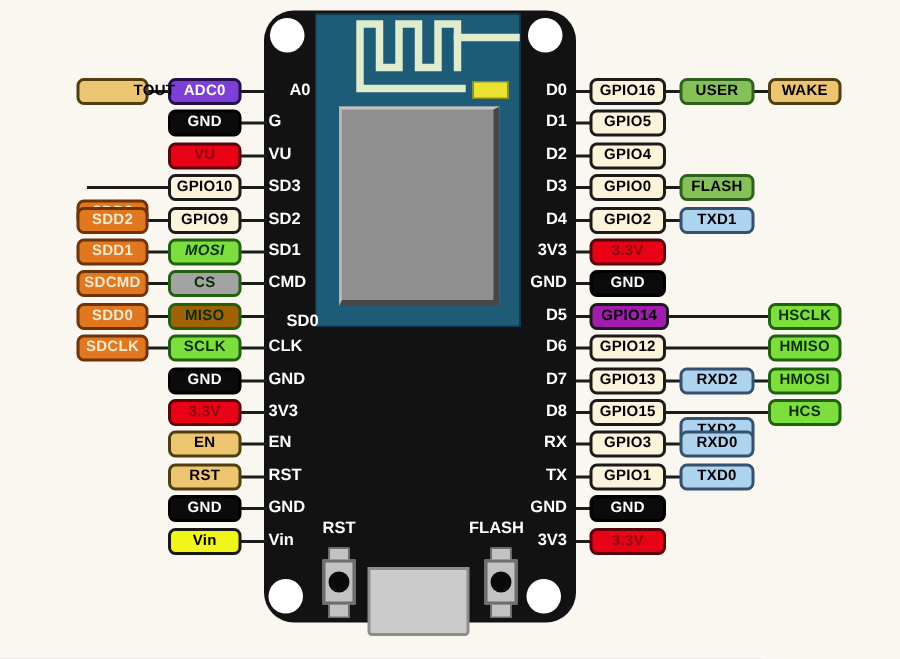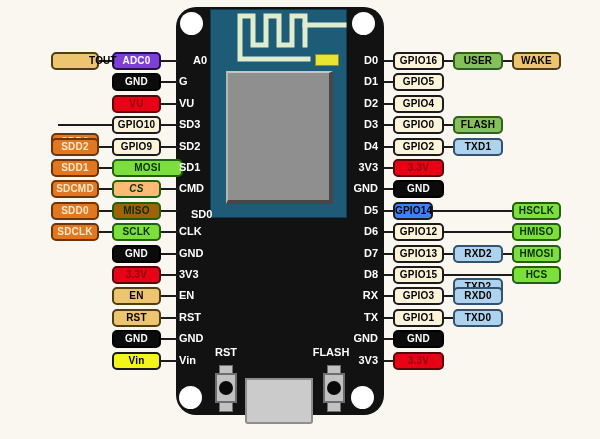--- a/index.html
+++ b/index.html
@@ -88,25 +88,25 @@
     <div class="pin pin-l" style="left: 179px; top: 96.8px;">VU</div>
     <div class="line" style="left: 58px; top: 124.2px; width: 120px; background: rgb(28, 28, 28);"></div>
     <div class="badge" style="left: 112px; top: 116.2px; width: 49px; background: rgb(251, 244, 218); border-color: rgb(27, 27, 27); color: rgb(0, 0, 0);">GPIO10</div>
     <div class="badge" style="left: 51px; top: 116.2px; width: 48px; background: rgb(225, 119, 31); border-color: rgb(110, 52, 8); color: rgb(246, 233, 205); margin-top: 17px;">SDD3</div>
     <div class="pin pin-l" style="left: 179px; top: 118.2px;">SD3</div>
     <div class="line" style="left: 58px; top: 145.6px; width: 120px; background: rgb(28, 28, 28);"></div>
     <div class="badge" style="left: 112px; top: 137.6px; width: 49px; background: rgb(251, 244, 218); border-color: rgb(27, 27, 27); color: rgb(0, 0, 0);">GPIO9</div>
     <div class="badge" style="left: 51px; top: 137.6px; width: 48px; background: rgb(225, 119, 31); border-color: rgb(110, 52, 8); color: rgb(246, 233, 205);">SDD2</div>
     <div class="pin pin-l" style="left: 179px; top: 139.6px;">SD2</div>
     <div class="line" style="left: 58px; top: 167px; width: 120px; background: rgb(28, 28, 28);"></div>
-    <div class="badge" style="left: 112px; top: 159px; width: 71px; background: rgb(125, 223, 62); border-color: rgb(32, 96, 15); color: rgb(10, 46, 0);">MOSI</div>
+    <div class="badge" style="left: 112px; top: 159px; width: 49px; background: rgb(125, 223, 62); border-color: rgb(32, 96, 15); color: rgb(10, 46, 0); font-style: italic;">MOSI</div>
     <div class="badge" style="left: 51px; top: 159px; width: 48px; background: rgb(225, 119, 31); border-color: rgb(110, 52, 8); color: rgb(246, 233, 205);">SDD1</div>
     <div class="pin pin-l" style="left: 179px; top: 161px;">SD1</div>
     <div class="line" style="left: 58px; top: 188.4px; width: 120px; background: rgb(28, 28, 28);"></div>
-    <div class="badge" style="left: 112px; top: 180.4px; width: 49px; background: #fdba74; border-color: rgb(32, 96, 15); color: rgb(10, 46, 0); font-style: italic;">CS</div>
+    <div class="badge" style="left: 112px; top: 180.4px; width: 49px; background: #a3a3a3; border-color: rgb(32, 96, 15); color: rgb(10, 46, 0);">CS</div>
     <div class="badge" style="left: 51px; top: 180.4px; width: 48px; background: rgb(225, 119, 31); border-color: rgb(110, 52, 8); color: rgb(246, 233, 205);">SDCMD</div>
     <div class="pin pin-l" style="left: 179px; top: 182.4px;">CMD</div>
     <div class="line" style="left: 58px; top: 209.8px; width: 120px; background: rgb(28, 28, 28);"></div>
     <div class="badge" style="left: 112px; top: 201.8px; width: 49px; background: #a16207; border-color: rgb(32, 96, 15); color: rgb(10, 46, 0);">MISO</div>
     <div class="badge" style="left: 51px; top: 201.8px; width: 48px; background: rgb(225, 119, 31); border-color: rgb(110, 52, 8); color: rgb(246, 233, 205);">SDD0</div>
     <div class="pin pin-l" style="left: 179px; top: 208px; padding-left: 12px;">SD0</div>
     <div class="line" style="left: 58px; top: 231.2px; width: 120px; background: rgb(28, 28, 28);"></div>
     <div class="badge" style="left: 112px; top: 223.2px; width: 49px; background: rgb(125, 223, 62); border-color: rgb(32, 96, 15); color: rgb(10, 46, 0);">SCLK</div>
     <div class="badge" style="left: 51px; top: 223.2px; width: 48px; background: rgb(225, 119, 31); border-color: rgb(110, 52, 8); color: rgb(246, 233, 205);">SDCLK</div>
     <div class="pin pin-l" style="left: 179px; top: 225.2px;">CLK</div>
@@ -147,21 +147,21 @@
     <div class="badge" style="left: 393px; top: 137.6px; width: 51px; background: rgb(251, 244, 218); border-color: rgb(27, 27, 27); color: rgb(0, 0, 0);">GPIO2</div>
     <div class="badge" style="left: 453px; top: 137.6px; width: 50px; background: rgb(174, 211, 238); border-color: rgb(52, 81, 110); color: rgb(0, 0, 0);">TXD1</div>
     <div class="pin pin-r" style="left: 336px; top: 139.6px;">D4</div>
     <div class="line" style="left: 384px; top: 167px; width: 17px; background: rgb(28, 28, 28);"></div>
     <div class="badge" style="left: 393px; top: 159px; width: 51px; background: rgb(231, 2, 21); border-color: rgb(87, 4, 11); color: rgb(140, 11, 18);">3.3V</div>
     <div class="pin pin-r" style="left: 336px; top: 161px;">3V3</div>
     <div class="line" style="left: 384px; top: 188.4px; width: 17px; background: rgb(28, 28, 28);"></div>
     <div class="badge" style="left: 393px; top: 180.4px; width: 51px; background: rgb(11, 11, 11); border-color: rgb(0, 0, 0); color: rgb(255, 255, 255);">GND</div>
     <div class="pin pin-r" style="left: 336px; top: 182.4px;">GND</div>
     <div class="line" style="left: 384px; top: 209.8px; width: 137px; background: rgb(28, 28, 28);"></div>
-    <div class="badge" style="left: 393px; top: 201.8px; width: 40px; background: #3b82f6; border-color: rgb(27, 27, 27); color: rgb(0, 0, 0);">GPIO14</div>
+    <div class="badge" style="left: 393px; top: 201.8px; width: 53px; background: #a21caf; border-color: rgb(27, 27, 27); color: rgb(0, 0, 0);">GPIO14</div>
     <div class="badge" style="left: 512px; top: 201.8px; width: 49px; background: rgb(125, 223, 62); border-color: rgb(32, 96, 15); color: rgb(10, 46, 0);">HSCLK</div>
     <div class="pin pin-r" style="left: 336px; top: 203.8px;">D5</div>
     <div class="line" style="left: 384px; top: 231.2px; width: 137px; background: rgb(28, 28, 28);"></div>
     <div class="badge" style="left: 393px; top: 223.2px; width: 51px; background: rgb(251, 244, 218); border-color: rgb(27, 27, 27); color: rgb(0, 0, 0);">GPIO12</div>
     <div class="badge" style="left: 512px; top: 223.2px; width: 49px; background: rgb(125, 223, 62); border-color: rgb(32, 96, 15); color: rgb(10, 46, 0);">HMISO</div>
     <div class="pin pin-r" style="left: 336px; top: 225.2px;">D6</div>
     <div class="line" style="left: 384px; top: 252.6px; width: 137px; background: rgb(28, 28, 28);"></div>
     <div class="badge" style="left: 393px; top: 244.6px; width: 51px; background: rgb(251, 244, 218); border-color: rgb(27, 27, 27); color: rgb(0, 0, 0);">GPIO13</div>
     <div class="badge" style="left: 453px; top: 244.6px; width: 50px; background: rgb(174, 211, 238); border-color: rgb(52, 81, 110); color: rgb(0, 0, 0);">RXD2</div>
     <div class="badge" style="left: 512px; top: 244.6px; width: 49px; background: rgb(125, 223, 62); border-color: rgb(32, 96, 15); color: rgb(10, 46, 0);">HMOSI</div>

